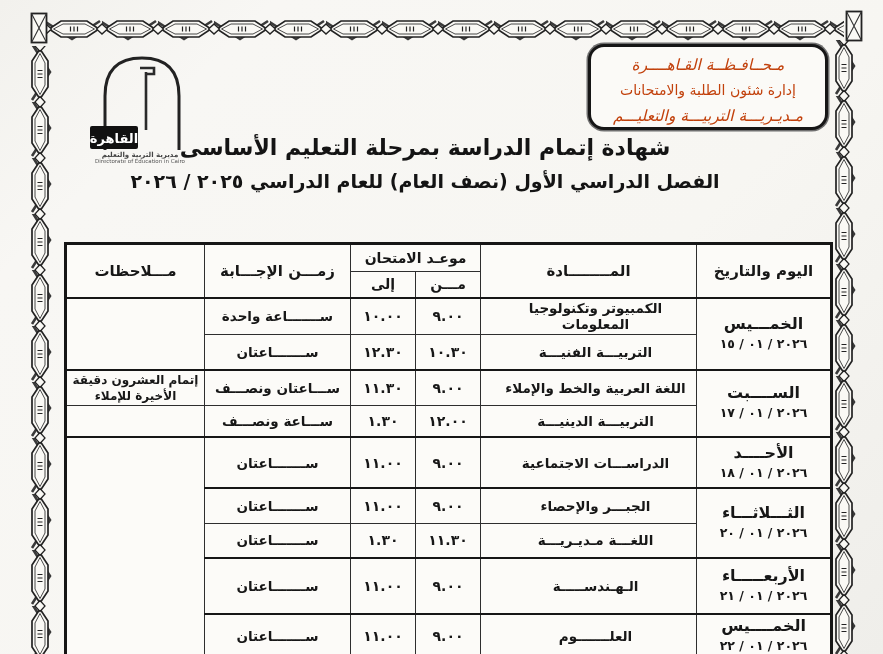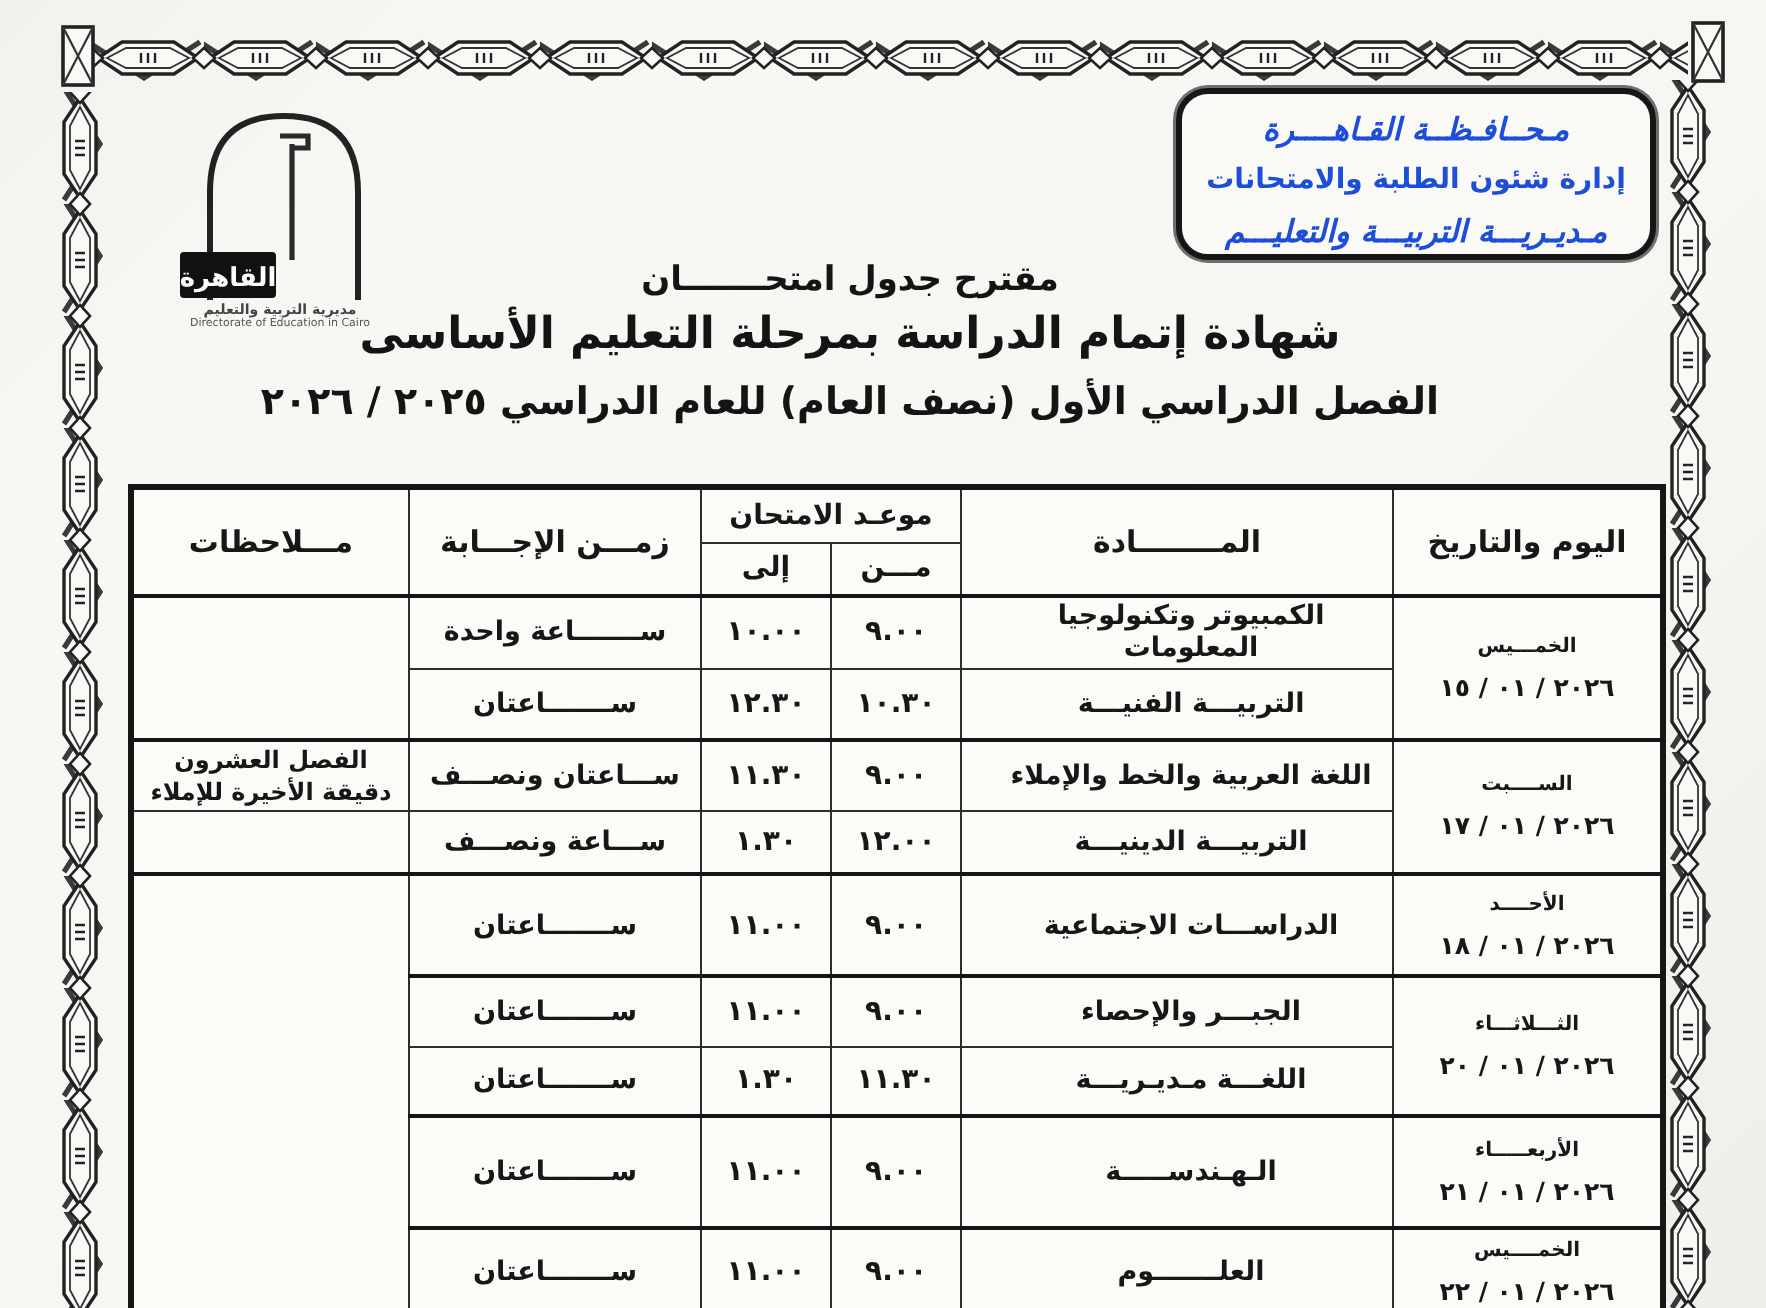--- a/index.html
+++ b/index.html
@@ -29,21 +29,21 @@
     position: absolute; left: 588px; top: 44px;
     width: 240px; height: 86px;
     background: #fbfaf7;
     border: 3px solid #161616;
     border-radius: 16px;
     box-shadow: 0 0 0 1.5px #6f6f6f;
     direction: rtl;
     text-align: center;
     padding-top: 5px;
   }
-  .lh-line { font-weight: bold; color: #1d4ed8; }
+  .lh-line { font-weight: normal; color: #c2410c; }
   .lh-cal { font-style: italic; font-size: 15.5px; line-height: 26px; }
   .lh-plain { font-size: 14px; line-height: 25px; }
 
   
   .logo { position: absolute; left: 80px; top: 38px; }
 
   
   .titles {
     position: absolute; left: 60px; top: 130px; width: 730px;
     direction: rtl; text-align: center; color: #141414;
@@ -72,21 +72,21 @@
     overflow: hidden;
   }
   .sched thead th { font-size: 15px; background: #fcfbf8; }
   .sched thead tr.h1 { height: 28px; }
   .sched thead tr.h2 { height: 26px; }
   .sched thead { border-bottom: 2.8px solid #161616; }
   td.subject { font-size: 13.5px; padding-left: 17px; }
   td.timecell { font-size: 14px; }
   td.duration { font-size: 13.5px; }
   td.daycell { font-size: 14px; line-height: 20px; }
-  .day-name { font-size: 10px; text-align: center; }
+  .day-name { font-size: 16px; text-align: center; }
   .day-date { font-size: 12.5px; letter-spacing: 0.5px; }
   td.notes { font-size: 12px; line-height: 16px; }
   tr.gt > td { border-top: 2.8px solid #161616; }
 </style>
 </head>
 <body>
 
 <div class="page">
 
   <svg class="chain chain-top" width="798" height="26">
@@ -134,21 +134,20 @@
   <svg class="logo" width="130" height="126" viewBox="0 0 130 126">
     <path d="M25,112 V58 Q25,20 62,20 Q99,20 99,58 V112" fill="none" stroke="#222" stroke-width="3"></path>
     <path d="M60,30 h14 v6 h-8 M66,34 V92" fill="none" stroke="#2a2a2a" stroke-width="2.6"></path>
     <rect x="10" y="88" width="48" height="23" rx="2" fill="#111"></rect>
     <text x="34" y="105" text-anchor="middle" fill="#fff" font-size="13" font-weight="bold">القاهرة</text>
     <text x="60" y="119" text-anchor="middle" fill="#444" font-size="7" font-weight="bold">مديرية التربية والتعليم</text>
     <text x="60" y="125" text-anchor="middle" fill="#555" font-size="5.5">Directorate of Education in Cairo</text>
   </svg>
 
   <div class="titles">
-    <div class="t1">مقترح جدول امتحـــــــان</div>
     <div class="t2">شهادة إتمام الدراسة بمرحلة التعليم الأساسى</div>
     <div class="t3">الفصل الدراسي الأول (نصف العام) للعام الدراسي ٢٠٢٥ / ٢٠٢٦</div>
   </div>
 
   <table class="sched">
     <colgroup>
       <col style="width:135px">
         <col style="width:216px">
         <col style="width:65px">
       <col style="width:65px">
@@ -190,21 +189,21 @@
 
       <tr class="gt" style="height:33px">
         <td class="daycell" rowspan="2">
           <div class="day-name">الســــبت</div>
           <div class="day-date" dir="ltr">٢٠٢٦ / ٠١ / ١٧</div>
         </td>
         <td class="subject">اللغة العربية والخط والإملاء</td>
         <td class="timecell" dir="ltr">٩.٠٠</td>
         <td class="timecell" dir="ltr">١١.٣٠</td>
         <td class="duration">ســـاعتان ونصـــف</td>
-        <td class="notes">الفصل العشرون دقيقة الأخيرة للإملاء</td>
+        <td class="notes">إتمام العشرون دقيقة الأخيرة للإملاء</td>
       </tr>
       <tr style="height:32px">
         <td class="subject">التربيـــة الدينيـــة</td>
         <td class="timecell" dir="ltr">١٢.٠٠</td>
         <td class="timecell" dir="ltr">١.٣٠</td>
         <td class="duration">ســـاعة ونصـــف</td>
         <td class="notes"></td>
       </tr>
 
       <tr class="gt" style="height:51px">

